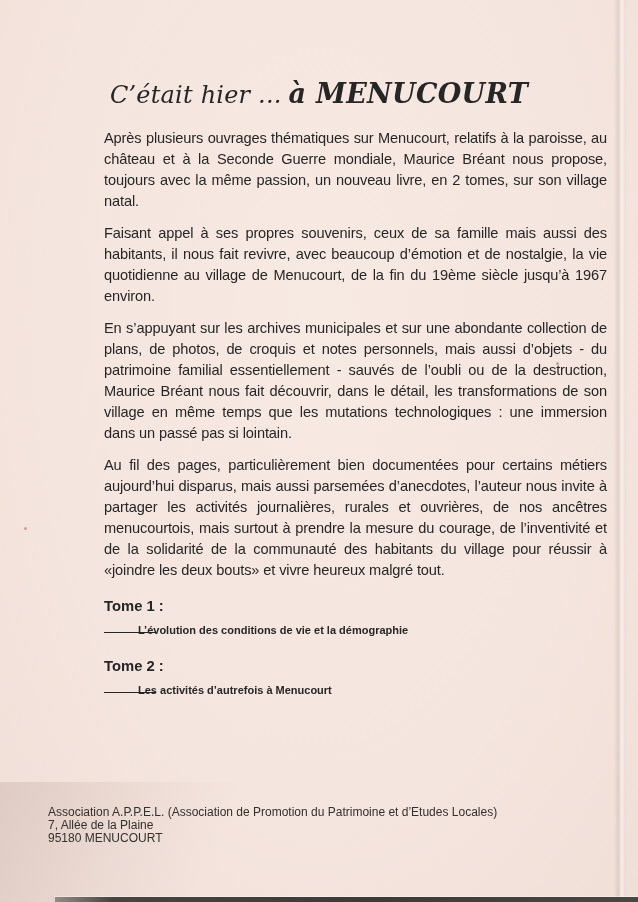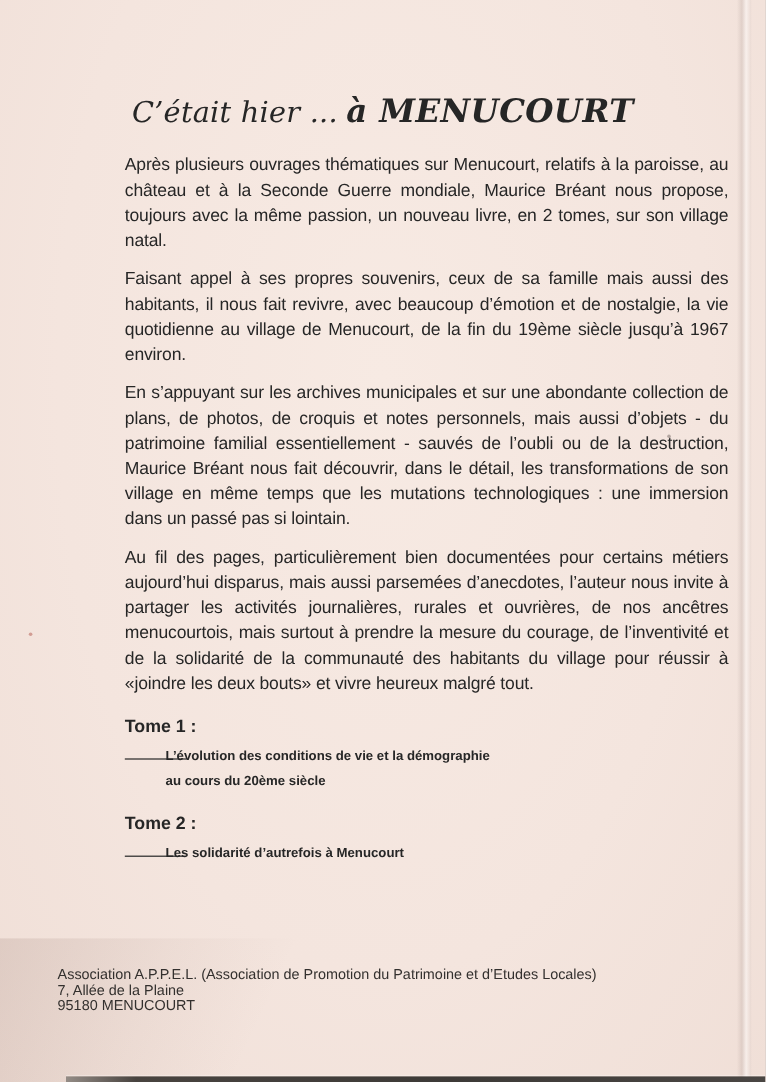--- a/index.html
+++ b/index.html
@@ -134,30 +134,29 @@
     <p class="para">Faisant appel à ses propres souvenirs, ceux de sa famille mais aussi des habitants, il nous fait revivre, avec beaucoup d’émotion et de nostalgie, la vie quotidienne au village de Menucourt, de la fin du 19ème siècle jusqu’à 1967 environ.</p>
     <p class="para">En s’appuyant sur les archives municipales et sur une abondante collection de plans, de photos, de croquis et notes personnels, mais aussi d’objets - du patrimoine familial essentiellement - sauvés de l’oubli ou de la destruction, Maurice Bréant nous fait découvrir, dans le détail, les transformations de son village en même temps que les mutations technologiques : une immersion dans un passé pas si lointain.</p>
     <p class="para">Au fil des pages, particulièrement bien documentées pour certains métiers aujourd’hui disparus, mais aussi parsemées d’anecdotes, l’auteur nous invite à partager les activités journalières, rurales et ouvrières, de nos ancêtres menucourtois, mais surtout à prendre la mesure du courage, de l’inventivité et de la solidarité de la communauté des habitants du village pour réussir à «joindre les deux bouts» et vivre heureux malgré tout.</p>
 
     <div class="tome-section">
       <div class="tome-heading">
         <span class="tome-label">Tome 1</span><span class="tome-sep">:</span>
       </div>
       <div class="tome-lines">
         <div>L’évolution des conditions de vie et la démographie</div>
-        <div>au cours du 20ème siècle</div>
       </div>
     </div>
 
     <div class="tome-section">
       <div class="tome-heading">
         <span class="tome-label">Tome 2</span><span class="tome-sep">:</span>
       </div>
       <div class="tome-lines">
-        <div>Les solidarité d’autrefois à Menucourt</div>
+        <div>Les activités d’autrefois à Menucourt</div>
       </div>
     </div>
   </div>
 
   <div class="footer">
     <div>Association A.P.P.E.L. (Association de Promotion du Patrimoine et d’Etudes Locales)</div>
     <div>7, Allée de la Plaine</div>
     <div>95180 MENUCOURT</div>
   </div>
 

